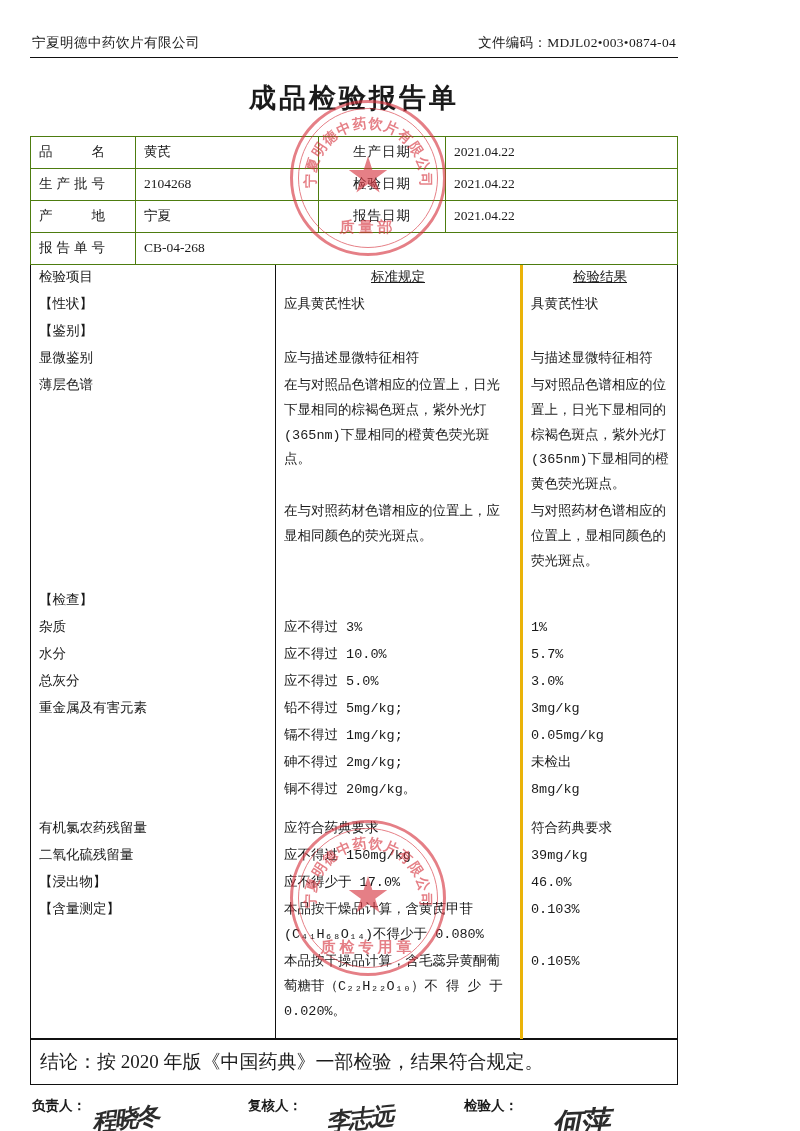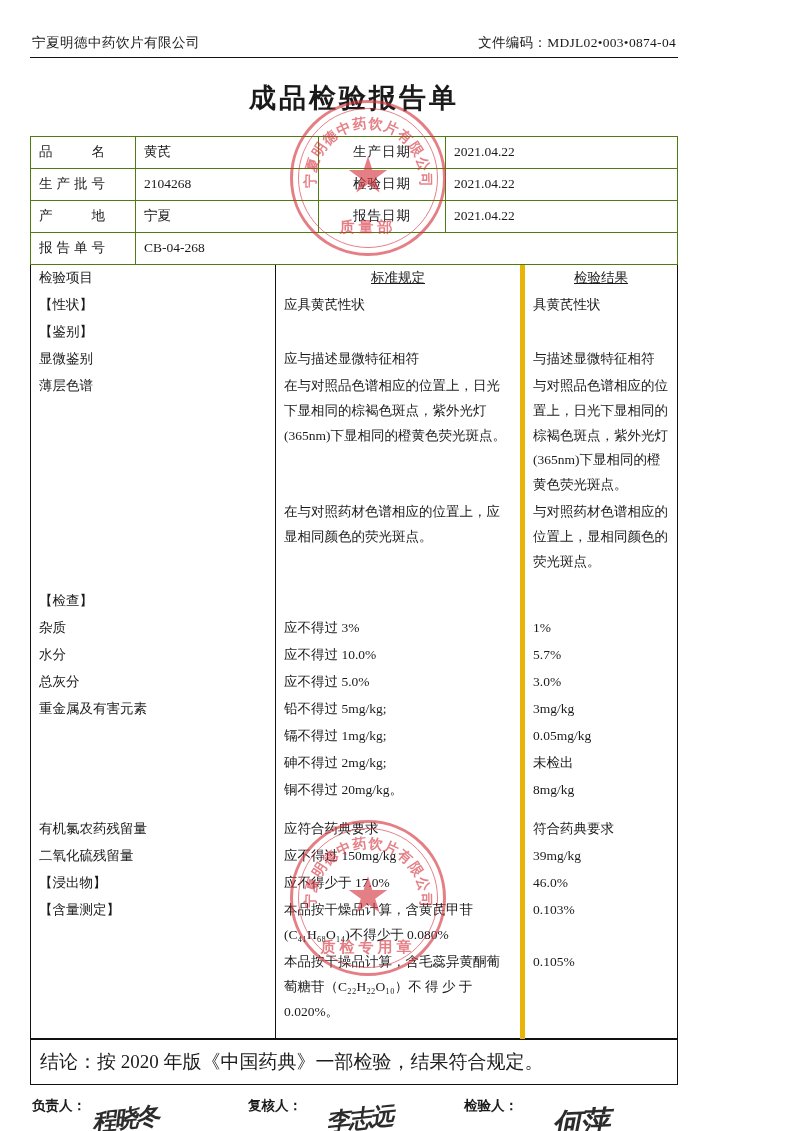--- a/index.html
+++ b/index.html
@@ -65,30 +65,31 @@
   }
   td.val2 { }
   .row-h { height: 30px; }
   
   table.insp {
     width: 100%;
     border-collapse: collapse;
     table-layout: fixed;
     border: 1px solid #111;
     border-top: none;
+    font-family: Liberation Mono, monospace;
   }
   table.insp td {
     font-size: 13.5px;
     line-height: 1.85;
     vertical-align: top;
     padding: 1px 8px;
     border: none;
   }
   table.insp td.c1 { width: 228px; border-right: 1px solid #111; }
-  table.insp td.c2 { width: 228px; border-right: 5px solid #eab308; }
+  table.insp td.c2 { width: 228px; border-right: 3px solid #eab308; }
   table.insp td.c3 { }
   .insp-head td {
     text-align: center;
     padding-top: 4px;
     padding-bottom: 3px;
   }
   .insp-head .u { text-decoration: underline; }
   .insp-head td.c1 { text-align: left; }
   .spacer-row td { height: 10px; line-height: 10px; }
   .conclusion {

